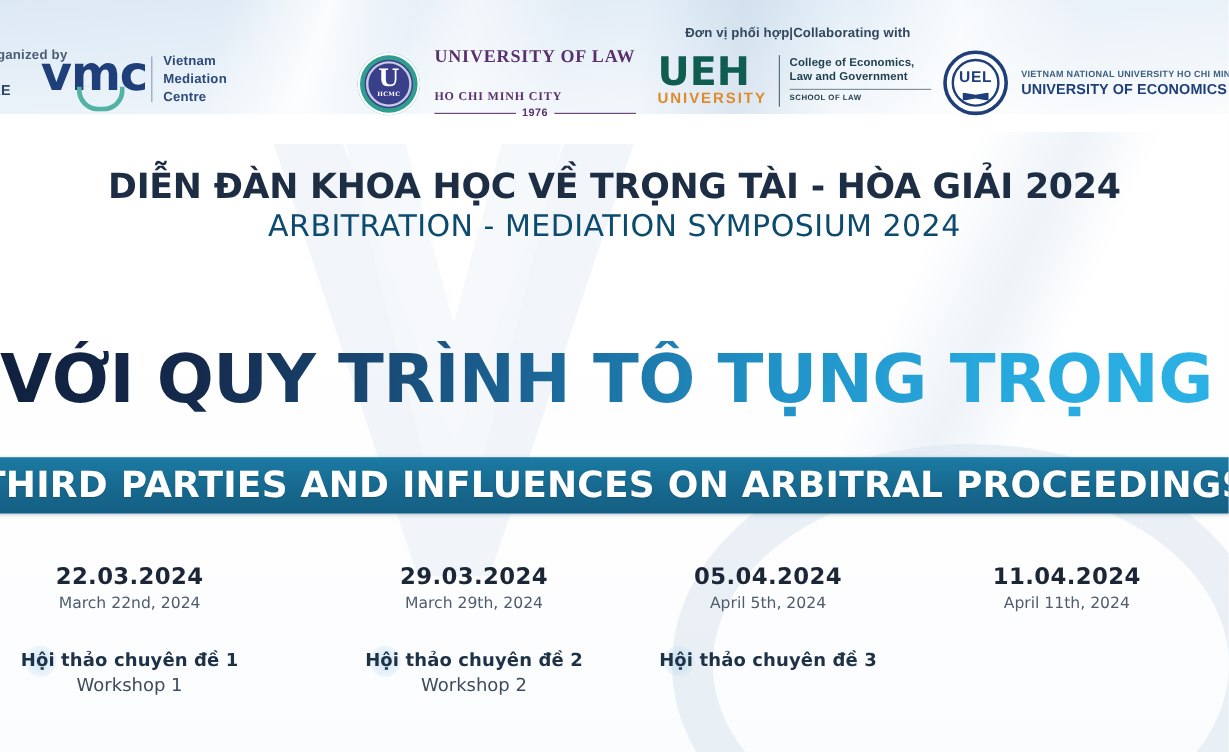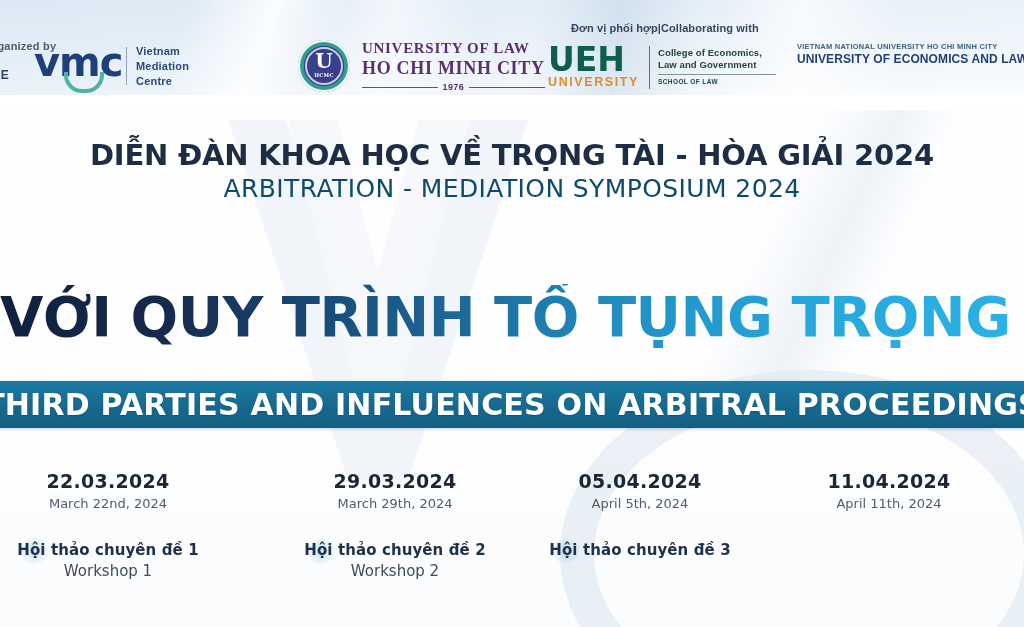--- a/index.html
+++ b/index.html
@@ -94,21 +94,21 @@
     border-radius:50%;background:#3a3f8c;border:2px solid #c8ccdf;
   }
   .seal .glyph{
     position:absolute;left:0;right:0;top:11px;text-align:center;
     color:#ffffff;font-size:20px;font-weight:700;line-height:1;
     font-family:"DejaVu Serif",serif;
   }
   .seal .glyph small{display:block;font-size:5px;letter-spacing:.3px;margin-top:2px;font-weight:600;}
   .ul-words{margin-left:12px;}
   .ul-words .l1{font-size:15px;color:#58306b;font-weight:700;letter-spacing:.7px;font-family:"Liberation Serif",serif;}
-  .ul-words .l2{font-size:18px;color:#58306b;font-weight:700;letter-spacing:.7px;font-family:"Liberation Serif",serif;margin-top:1px;}
+  .ul-words .l2{font-size:10px;color:#58306b;font-weight:700;letter-spacing:.7px;font-family:"Liberation Serif",serif;margin-top:18px;}
   .ul-year{
     display:flex;align-items:center;margin-top:3px;
   }
   .ul-year .bar{height:1px;background:#6d4a7e;flex:1;}
   .ul-year .yr{font-size:9px;color:#58306b;font-weight:700;padding:0 5px;letter-spacing:.4px;}
 
   
   .logo-ueh{position:absolute;left:548px;top:44px;display:flex;align-items:flex-start;}
   .ueh-mark{position:relative;}
   .ueh-mark .big{font-size:33px;font-weight:800;color:#0f5c51;letter-spacing:0px;line-height:.95;font-family:"DejaVu Sans",sans-serif;}
@@ -268,20 +268,24 @@
       <div class="ueh-div"></div>
       <div class="ueh-words">
         <div class="a">College of Economics,</div>
         <div class="a">Law and Government</div>
         <div class="rule"></div>
         <div class="b">SCHOOL OF LAW</div>
       </div>
     </div>
 
     <div class="logo-uel">
+      <div class="uel-seal">
+        <div class="t">UEL</div>
+        <div class="bk"></div>
+      </div>
       <div class="uel-words">
         <div class="a">VIETNAM NATIONAL UNIVERSITY HO CHI MINH CITY</div>
         <div class="b">UNIVERSITY OF ECONOMICS AND LAW</div>
       </div>
     </div>
   </div>
 
   <div class="sub-vi">DIỄN ĐÀN KHOA HỌC VỀ TRỌNG TÀI - HÒA GIẢI 2024</div>
   <div class="sub-en">ARBITRATION - MEDIATION SYMPOSIUM 2024</div>
 

